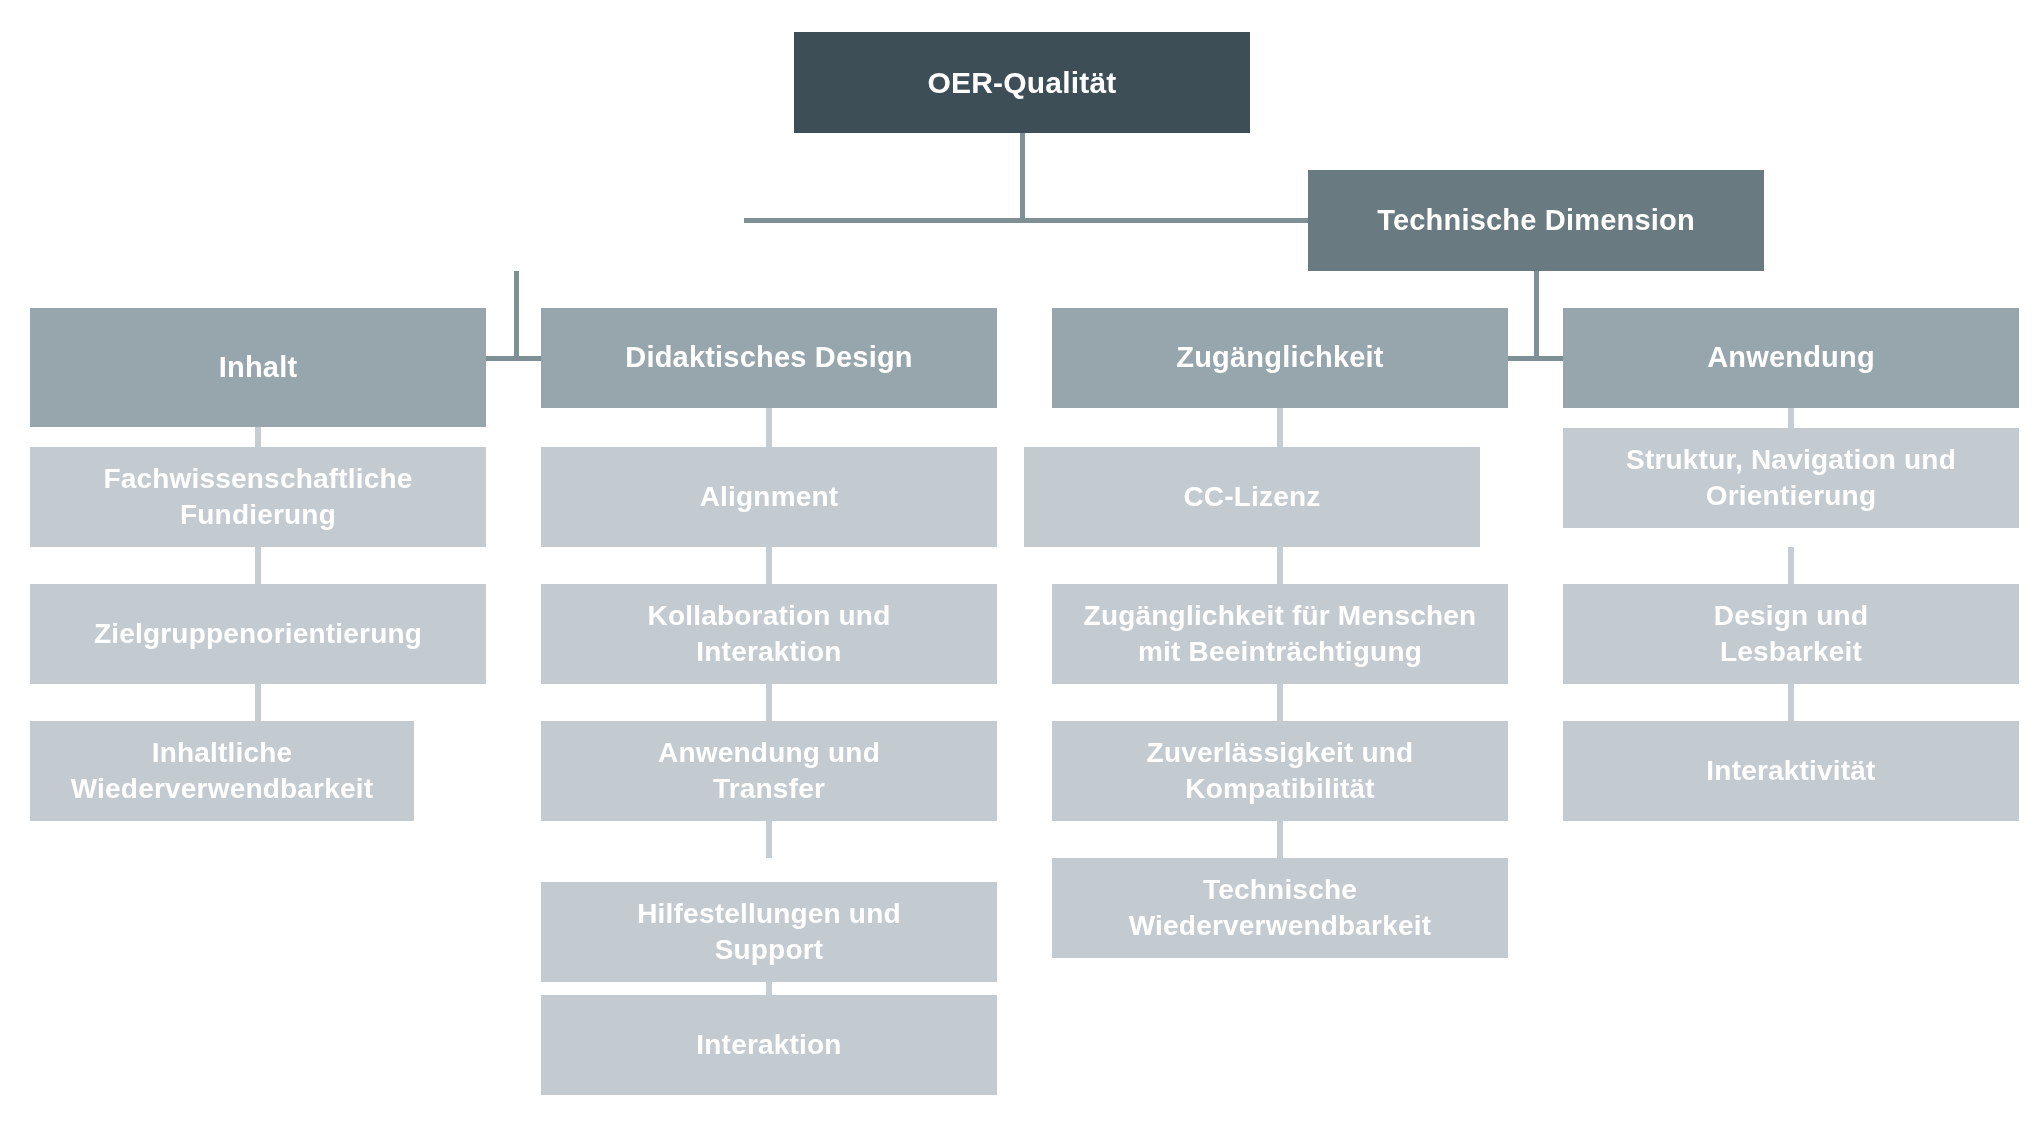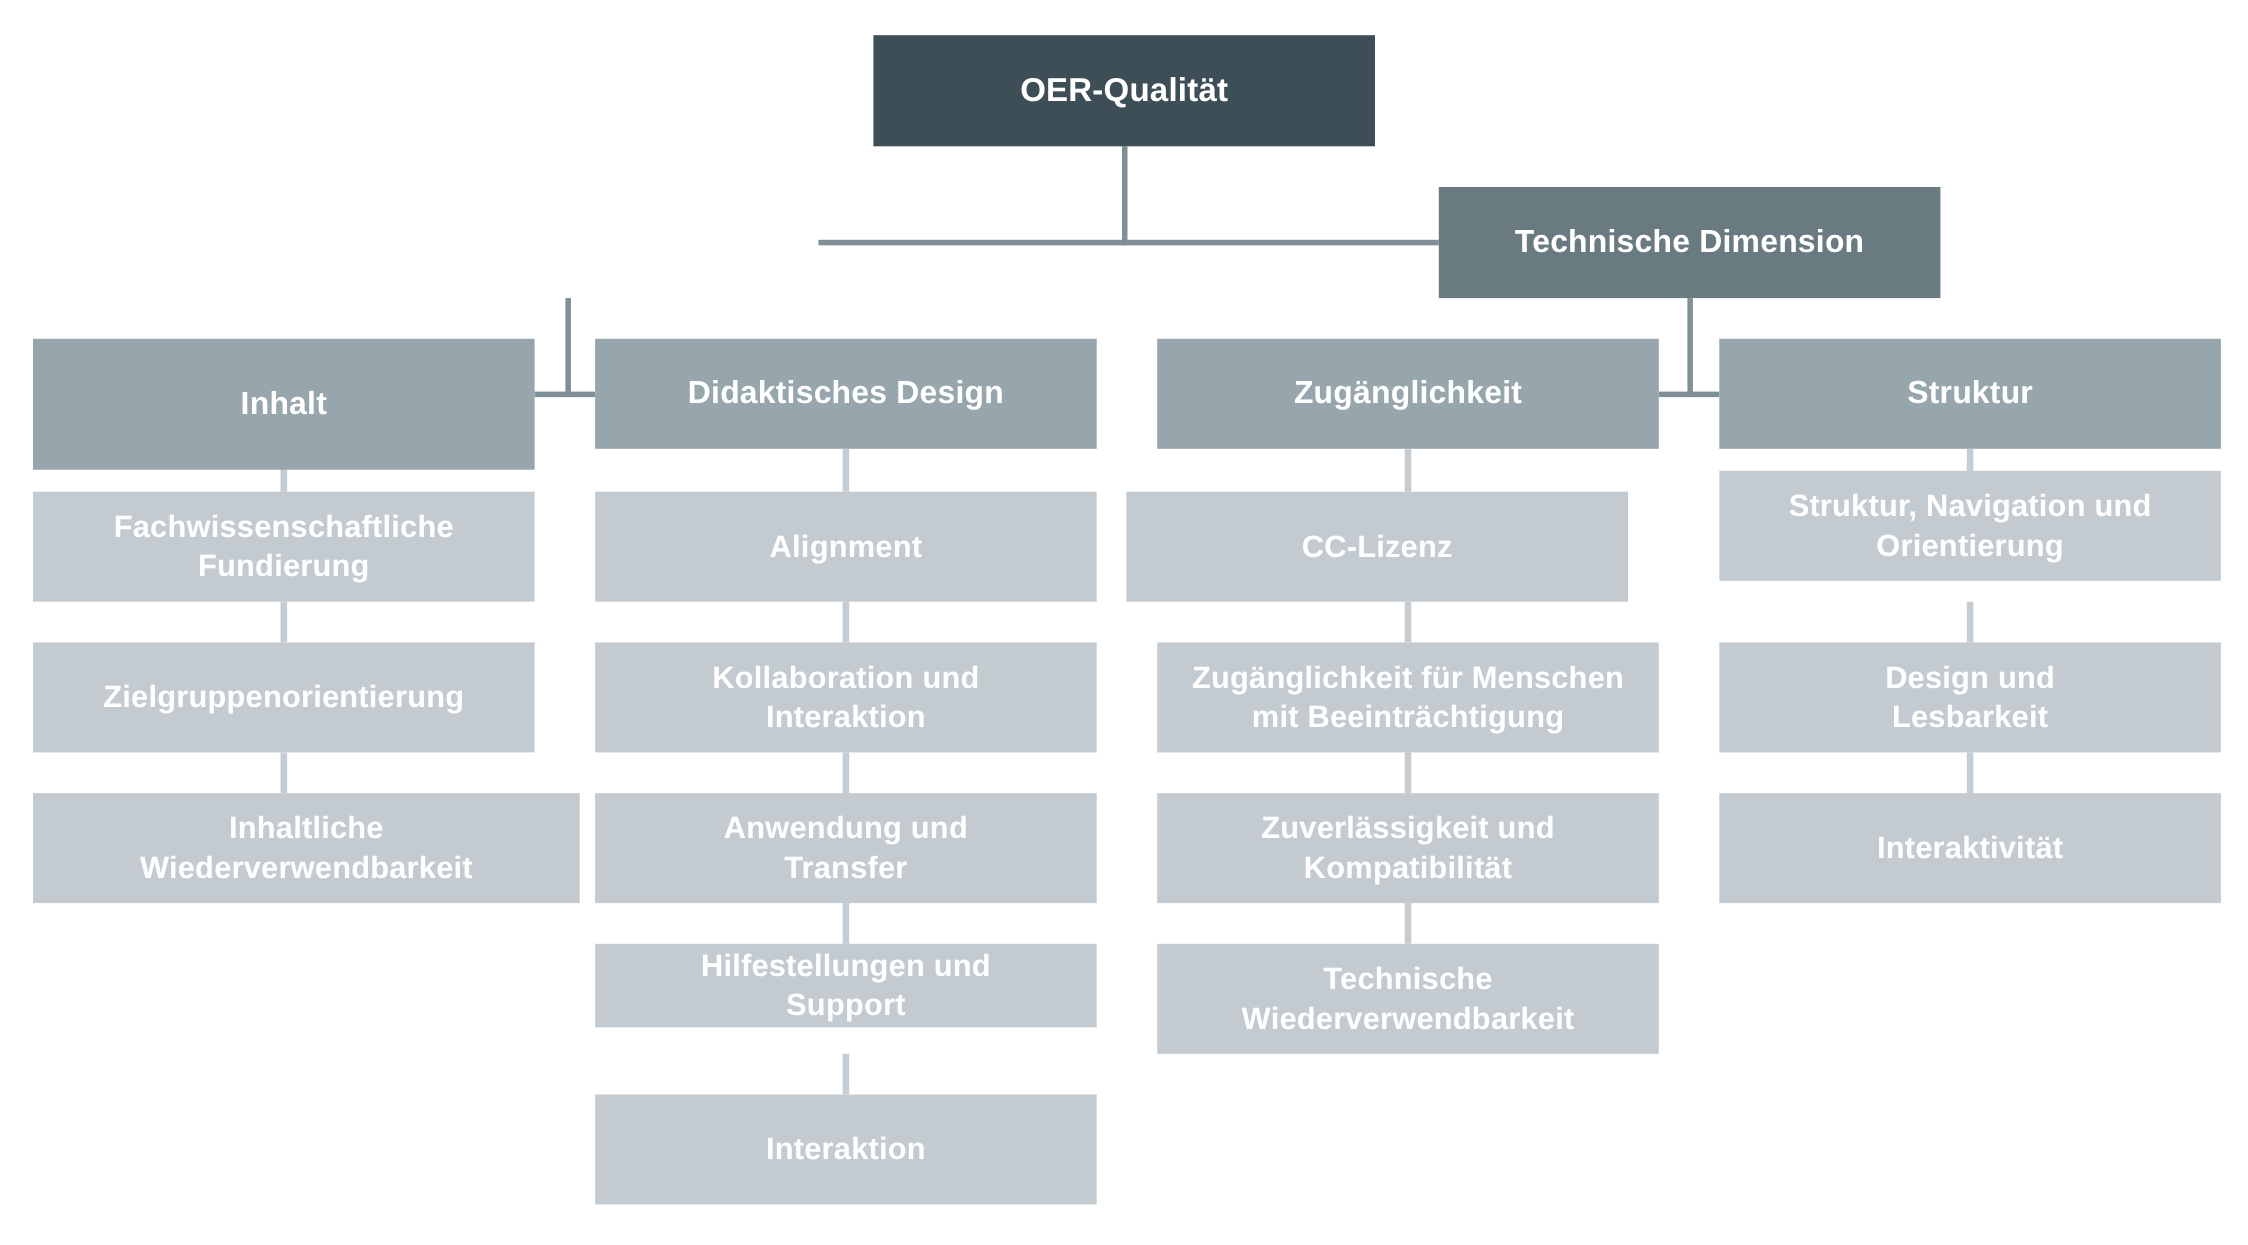--- a/index.html
+++ b/index.html
@@ -72,34 +72,34 @@
   <div class="conn lite" style="left:1788px;top:547px;width:6px;height:37px"></div>
   <div class="conn lite" style="left:1788px;top:684px;width:6px;height:37px"></div>
 
   <div class="box lvl0" style="left:794px;top:32px;width:456px;height:101px">OER-Qualität</div>
 
   <div class="box lvl1" style="left:1308px;top:170px;width:456px;height:101px">Technische Dimension</div>
 
   <div class="box lvl2" style="left:30px;top:308px;width:456px;height:119px">Inhalt</div>
   <div class="box lvl2" style="left:541px;top:308px;width:456px;height:100px">Didaktisches Design</div>
   <div class="box lvl2" style="left:1052px;top:308px;width:456px;height:100px">Zugänglichkeit</div>
-  <div class="box lvl2" style="left:1563px;top:308px;width:456px;height:100px">Struktur</div>
+  <div class="box lvl2" style="left:1563px;top:308px;width:456px;height:100px">Anwendung</div>
 
   <div class="box leaf" style="left:30px;top:447px;width:456px;height:100px">Fachwissenschaftliche
 Fundierung</div>
   <div class="box leaf" style="left:30px;top:584px;width:456px;height:100px">Zielgruppenorientierung</div>
-  <div class="box leaf" style="left:30px;top:721px;width:497px;height:100px">Inhaltliche
+  <div class="box leaf" style="left:30px;top:721px;width:384px;height:100px">Inhaltliche
 Wiederverwendbarkeit</div>
 
   <div class="box leaf" style="left:541px;top:447px;width:456px;height:100px">Alignment</div>
   <div class="box leaf" style="left:541px;top:584px;width:456px;height:100px">Kollaboration und
 Interaktion</div>
   <div class="box leaf" style="left:541px;top:721px;width:456px;height:100px">Anwendung und
 Transfer</div>
-  <div class="box leaf" style="left:541px;top:858px;width:456px;height:76px">Hilfestellungen und
+  <div class="box leaf" style="left:541px;top:882px;width:456px;height:100px">Hilfestellungen und
 Support</div>
   <div class="box leaf" style="left:541px;top:995px;width:456px;height:100px">Interaktion</div>
 
   <div class="box leaf" style="left:1024px;top:447px;width:456px;height:100px">CC-Lizenz</div>
   <div class="box leaf" style="left:1052px;top:584px;width:456px;height:100px">Zugänglichkeit für Menschen
 mit Beeinträchtigung</div>
   <div class="box leaf" style="left:1052px;top:721px;width:456px;height:100px">Zuverlässigkeit und
 Kompatibilität</div>
   <div class="box leaf" style="left:1052px;top:858px;width:456px;height:100px">Technische
 Wiederverwendbarkeit</div>

